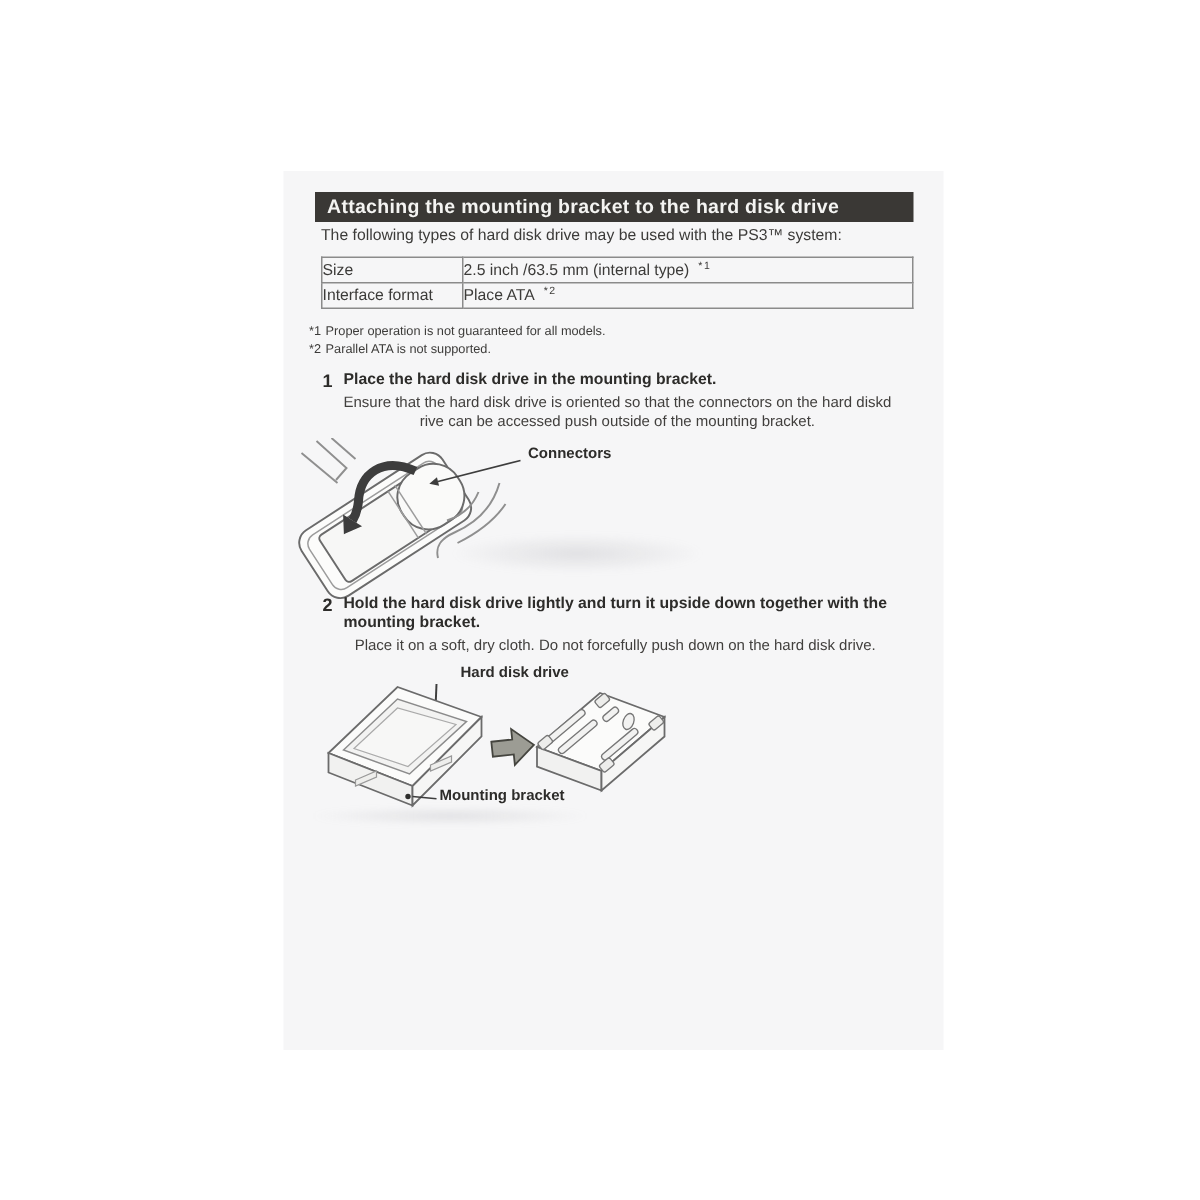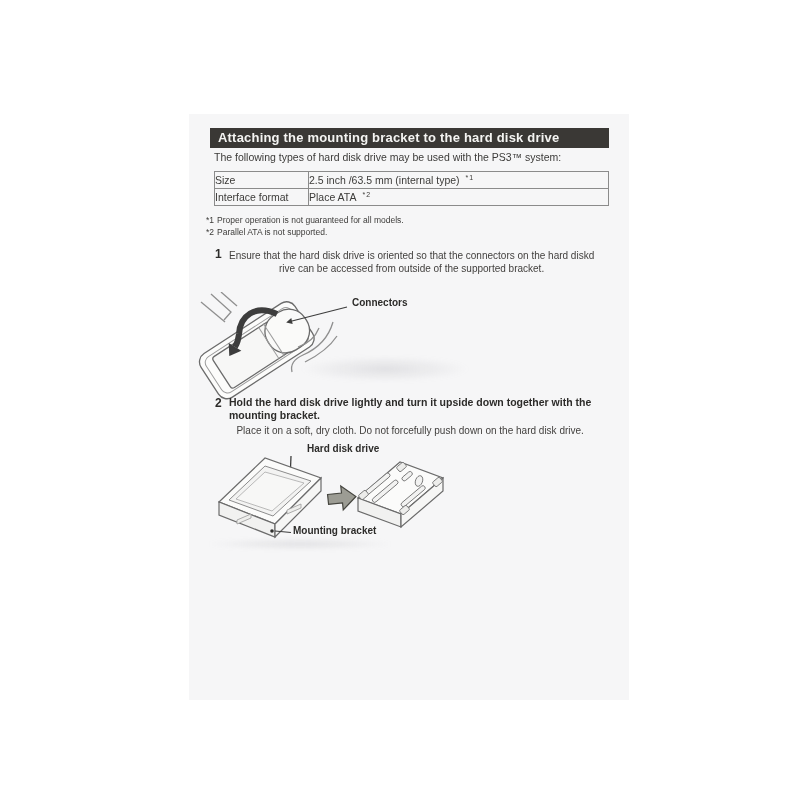--- a/index.html
+++ b/index.html
@@ -62,23 +62,24 @@
       </table>
 
     <div class="footnotes">
       <div class="footnote"><span class="fn-marker">*1</span><span>Proper operation is not guaranteed for all models.</span></div>
       <div class="footnote"><span class="fn-marker">*2</span><span>Parallel ATA is not supported.</span></div>
     </div>
 
     <div class="step" style="top:133px;">
       <div class="step-num">1</div>
       <div>
+        <div class="step-heading">Place the hard disk drive in the mounting bracket.</div>
         <div class="step-body">
           <div>Ensure that the hard disk drive is oriented so that the connectors on the hard diskd</div>
-          <div>rive can be accessed from outside of the supported bracket.</div>
+          <div>rive can be accessed push outside of the mounting bracket.</div>
         </div>
       </div>
     </div>
 
     <div class="figure" style="left:8px;top:178px;width:250px;height:108px;">
       <svg width="250" height="108" viewBox="0 0 250 108">
 
         <g stroke="#8f8f8f" stroke-width="1.3" fill="none">
           <path d="M 14,2 L 34,20 L 27,28"></path>
           <path d="M 4,10 L 28,30"></path>

